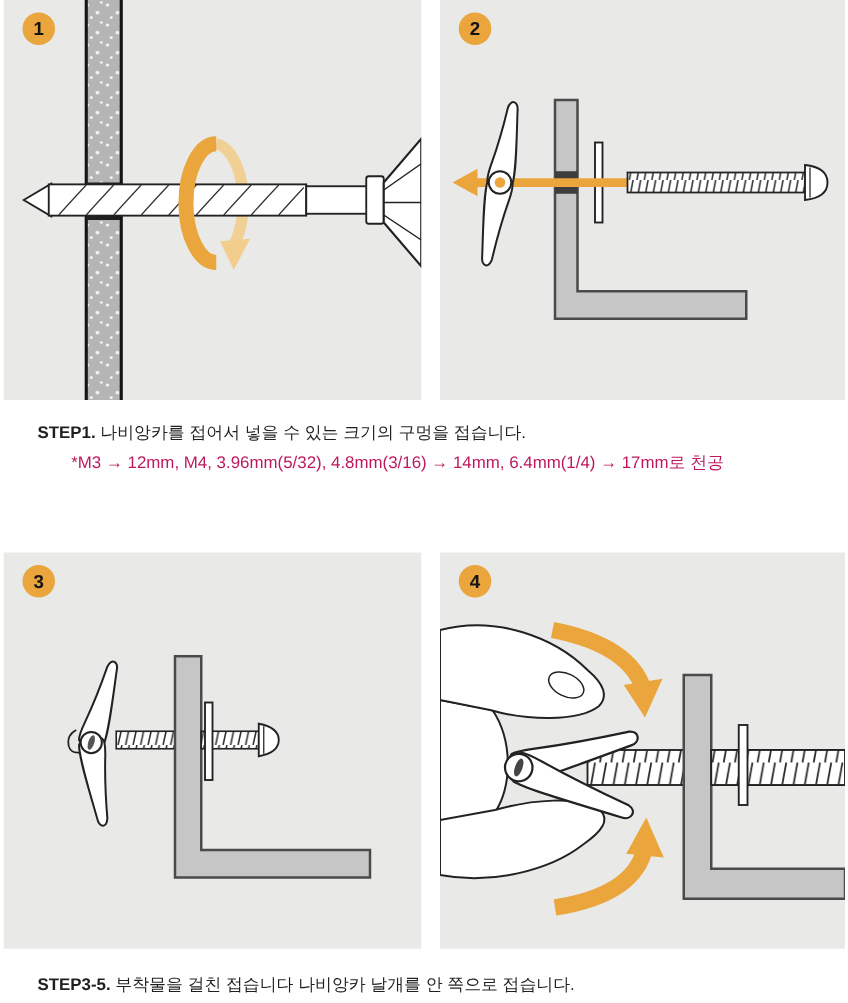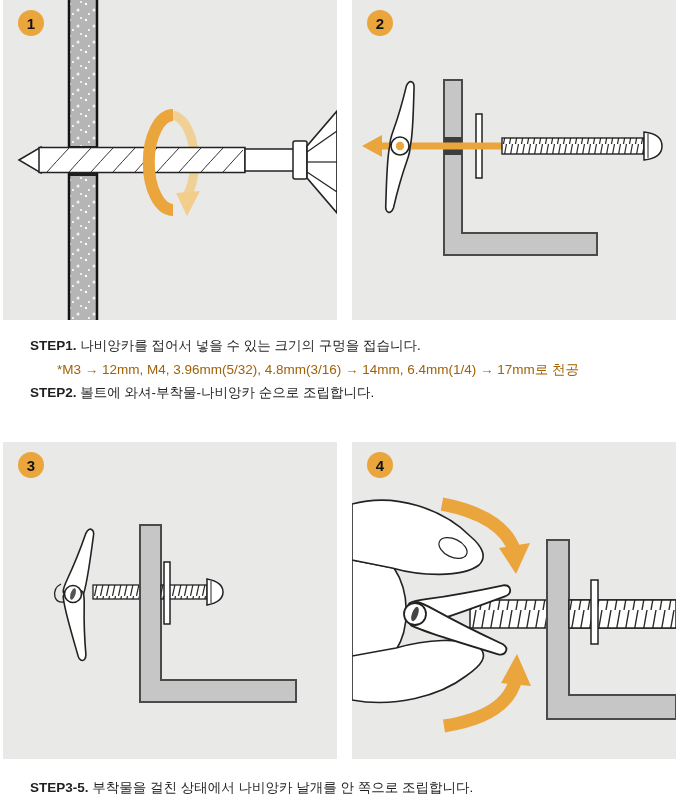--- a/index.html
+++ b/index.html
@@ -19,21 +19,21 @@
     position:absolute;left:15px;top:10px;width:26px;height:26px;
     border-radius:50%;display:flex;align-items:center;justify-content:center;
     font-weight:bold;font-size:15px;color:#141414;
     background:#eaa53c;
   }
   .caption{position:absolute;left:30px;font-size:13.5px;line-height:23.5px;color:#1f1f1f;}
   #caption-top{top:334px;}
   #caption-bottom{top:776px;}
   .caption p{margin:0;}
   .caption b{font-weight:bold;}
-  .note{color:#a16207;padding-left:27px;}
+  .note{color:#be185d;padding-left:27px;}
 </style>
 </head>
 <body>
 
 <div class="panel" id="panel1">
   <svg width="334" height="320" viewBox="0 0 334 320">
     <defs>
       <pattern id="speck1" width="16" height="16" patternUnits="userSpaceOnUse">
         <circle cx="3" cy="4" r="1.2" fill="#ffffff"></circle>
         <circle cx="11" cy="10" r="1.5" fill="#f2f2f2"></circle>
@@ -208,18 +208,17 @@
     </g>
   </svg>
   <div class="badge">
       <span>4</span>
     </div>
 </div>
 
 <div class="caption" id="caption-top">
   <p><b>STEP1.</b> <span>나비앙카를 접어서 넣을 수 있는 크기의 구멍을 접습니다.</span></p>
   <p class="note">*M3 → 12mm, M4, 3.96mm(5/32), 4.8mm(3/16) → 14mm, 6.4mm(1/4) → 17mm로 천공</p>
-  <p><b>STEP2.</b> <span>볼트에 와셔-부착물-나비앙카 순으로 조립합니다.</span></p>
 </div>
 
 <div class="caption" id="caption-bottom">
-  <p><b>STEP3-5.</b> <span>부착물을 걸친 상태에서 나비앙카 날개를 안 쪽으로 조립합니다.</span></p>
+  <p><b>STEP3-5.</b> <span>부착물을 걸친 접습니다 나비앙카 날개를 안 쪽으로 접습니다.</span></p>
 </div>
 
 </body></html>

